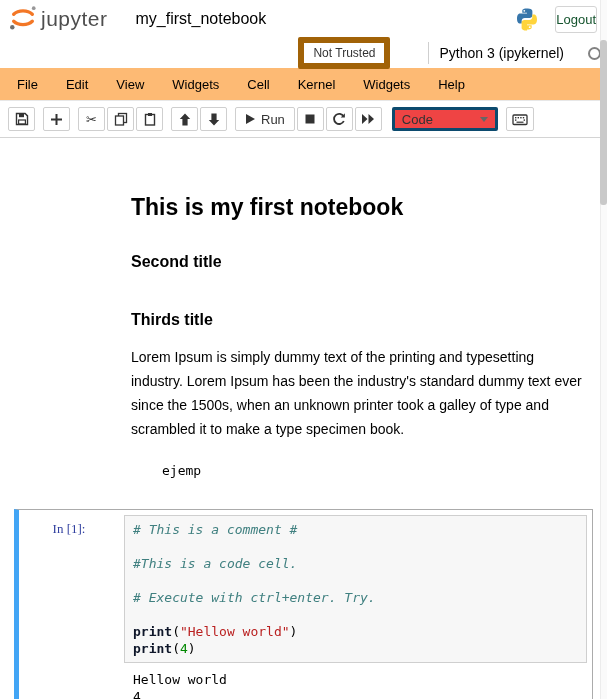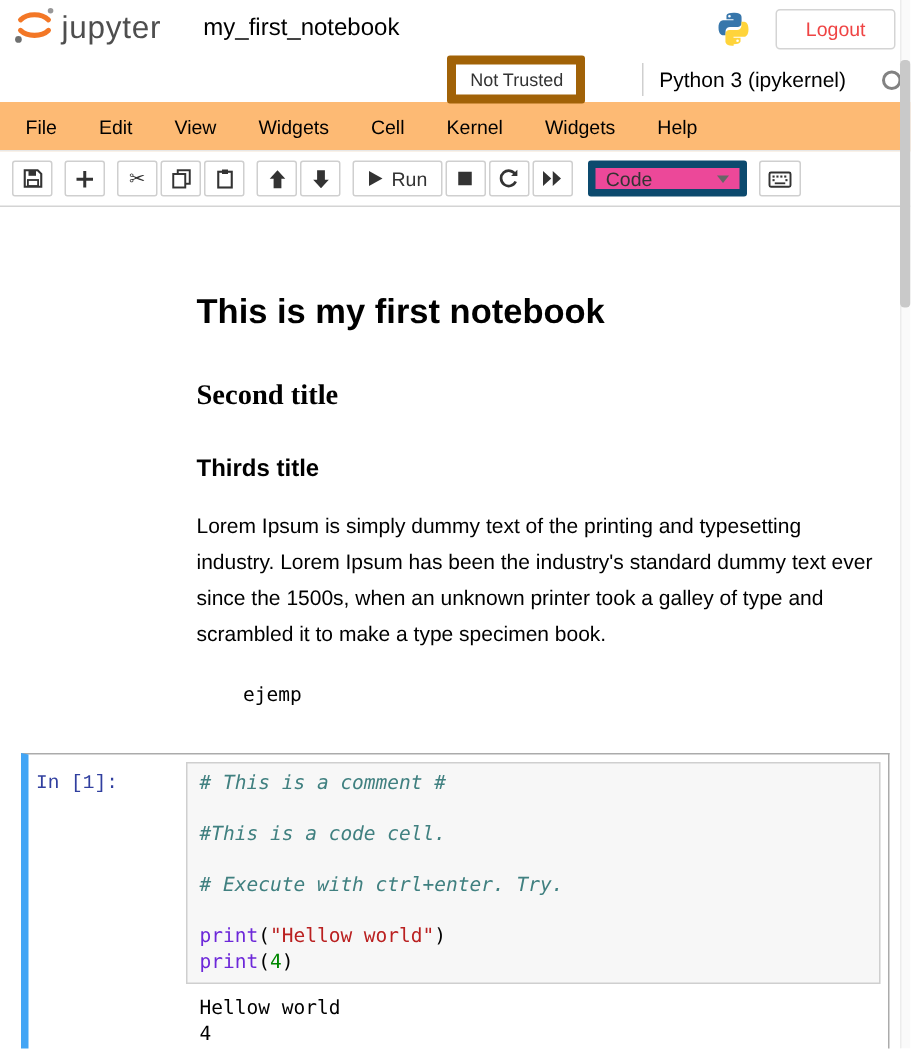--- a/index.html
+++ b/index.html
@@ -8,61 +8,61 @@
     font-family: "Liberation Sans", sans-serif;
     background:#fff; color:#000; position:relative; overflow:hidden;
   }
   
   .row1 { display:flex; align-items:center; height:38px; padding:0 10px 0 8px; background:#fff; }
   .logo { display:flex; align-items:center; cursor:pointer; }
   .wordmark { font-size:21px; color:#4e4e4e; margin-left:3px; letter-spacing:.5px; }
   .nb-title { margin-left:28px; font-size:16px; color:#000; cursor:pointer; }
   .row1 .spacer { flex:1; }
   .python-icon { width:24px; height:24px; margin-right:16px; }
-  .logout-btn { border:1px solid #d4d4d4; border-radius:3px; background:#fff; padding:5px 19px; font-size:13px; color:#ef4444; cursor:pointer; }
+  .logout-btn { border:1px solid #d4d4d4; border-radius:3px; background:#fff; padding:5px 0; font-size:13px; color:#14532d; cursor:pointer; }
   
   .row2 { display:flex; align-items:center; justify-content:flex-end; height:30px; padding-right:6px; background:#fff; }
   .trust-badge { border:6px solid #a16207; border-radius:2px; background:#fff; padding:3px 9px; font-size:12px; color:#333; margin-right:38px; cursor:pointer; }
   .kernel-sec { display:flex; align-items:center; border-left:1px solid #cfcfcf; padding-left:10px; height:22px; }
   .kernel-name { font-size:14px; color:#000; }
   .kernel-ind { width:13px; height:13px; border:2px solid #828282; border-radius:50%; margin-left:24px; }
   
   .menubar { display:flex; align-items:center; height:33px; padding-left:3px; border-bottom:1px solid #e7e7e7; background:#fdba74; }
   .menu-item { font-size:13px; color:#000; padding:8px 14px; cursor:pointer; }
   
   .toolbar { display:flex; align-items:center; height:37px; padding-left:8px; border-bottom:1px solid #d4d4d4; background:#fff; }
   .tbtn { height:24px; min-width:27px; border:1px solid #cfcfcf; border-radius:2px; background:#fff;
           display:flex; align-items:center; justify-content:center; margin-right:2px; padding:0 5px;
           color:#333; cursor:pointer; }
   .tbtn svg { display:block; }
   .gap { margin-left:6px; }
   .run-btn { padding:0 9px; font-size:13px; gap:5px; }
   .glyph { font-family:"DejaVu Sans", sans-serif; font-size:13px; line-height:1; color:#333; }
-  .cell-select { width:106px; height:24px; border:5px solid #0c4a6e; border-radius:2px; background:#ec4899;
+  .cell-select { width:106px; height:24px; border:3px solid #0c4a6e; border-radius:2px; background:#ef4444;
                  display:flex; align-items:center; justify-content:space-between; padding:0 7px;
                  font-size:13px; color:#333; margin:0 8px 0 8px; cursor:pointer; }
   .chevron-down { width:0; height:0; border-left:4px solid transparent; border-right:4px solid transparent; border-top:5px solid #666; }
   
   .notebook { padding-top:56px; background:#fff; }
   .md-cell { margin:0 22px 0 131px; cursor:text; }
   .md-cell h1 { font-size:23px; font-weight:bold; margin-bottom:32px; }
-  .md-cell h2 { font-size:19px; font-weight:bold; margin-bottom:29px;font-family:Liberation Serif, serif; }
+  .md-cell h2 { font-size:16px; font-weight:bold; margin-bottom:40px; }
   .md-cell h3 { font-size:16px; font-weight:bold; margin-bottom:16px; }
   .md-cell p  { font-size:14px; line-height:24px; margin-bottom:12px; }
   .md-codeblock { font-family:"DejaVu Sans Mono", monospace; font-size:13px; margin:22px 0 0 31px; }
   
   .code-cell { margin:31px 14px 0 14px; border:1px solid #ababab; border-left:5px solid #42A5F5; padding:5px; background:#fff; }
   .cell-row { display:flex; }
-  .prompt { flex:none; width:100px; text-align:left; padding:6px 10px 0 0;
-            font-family:Liberation Mono, monospace; font-size:13px; color:#303F9F; }
+  .prompt { flex:none; width:100px; text-align:center; padding:6px 10px 0 0;
+            font-family:Liberation Serif, serif; font-size:13px; color:#303F9F; }
   .editor { flex:1; border:1px solid #cfcfcf; background:#f7f7f7; padding:5px 8px; cursor:text;
             font-family:"DejaVu Sans Mono", monospace; font-size:13px; line-height:17px; }
   .line { white-space:pre; min-height:17px; }
   .tok-comment { color:#408080; font-style:italic; }
-  .tok-builtin { color:#6d28d9; }
+  .tok-builtin { color:#0f172a;font-weight:bold; }
   .tok-string  { color:#BA2121; }
   .tok-number  { color:#080; }
   .output-row { margin-top:4px; }
   .output { flex:1; padding:4px 0 2px 9px; font-family:"DejaVu Sans Mono", monospace; font-size:13px; line-height:17px; color:#000; }
   
   .scrollbar { position:absolute; top:0; right:0; width:7px; height:699px; background:#fafafa; border-left:1px solid #ececec; }
   .scroll-thumb { position:absolute; top:40px; right:0; width:7px; height:165px; background:#c9c9c9; border-radius:3px; }
 </style>
 </head>
 <body>

